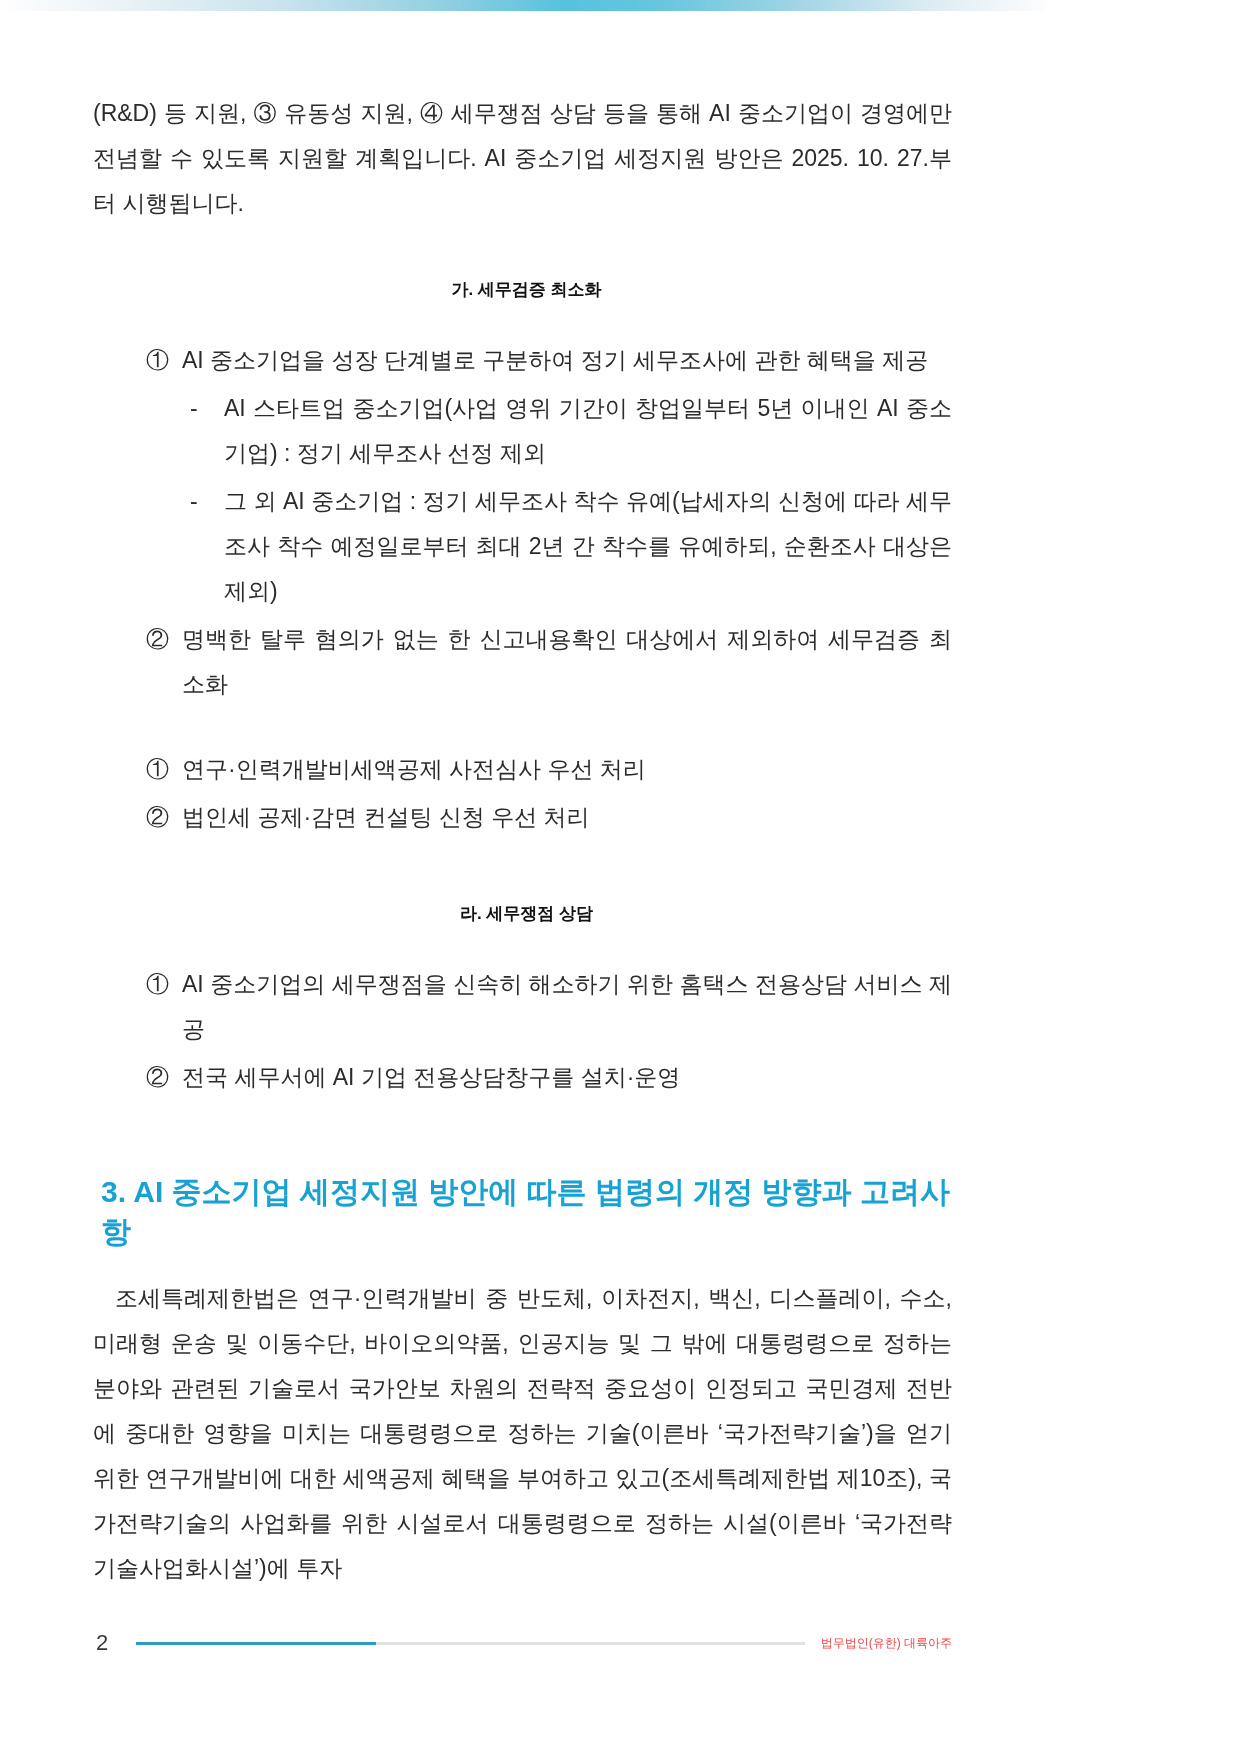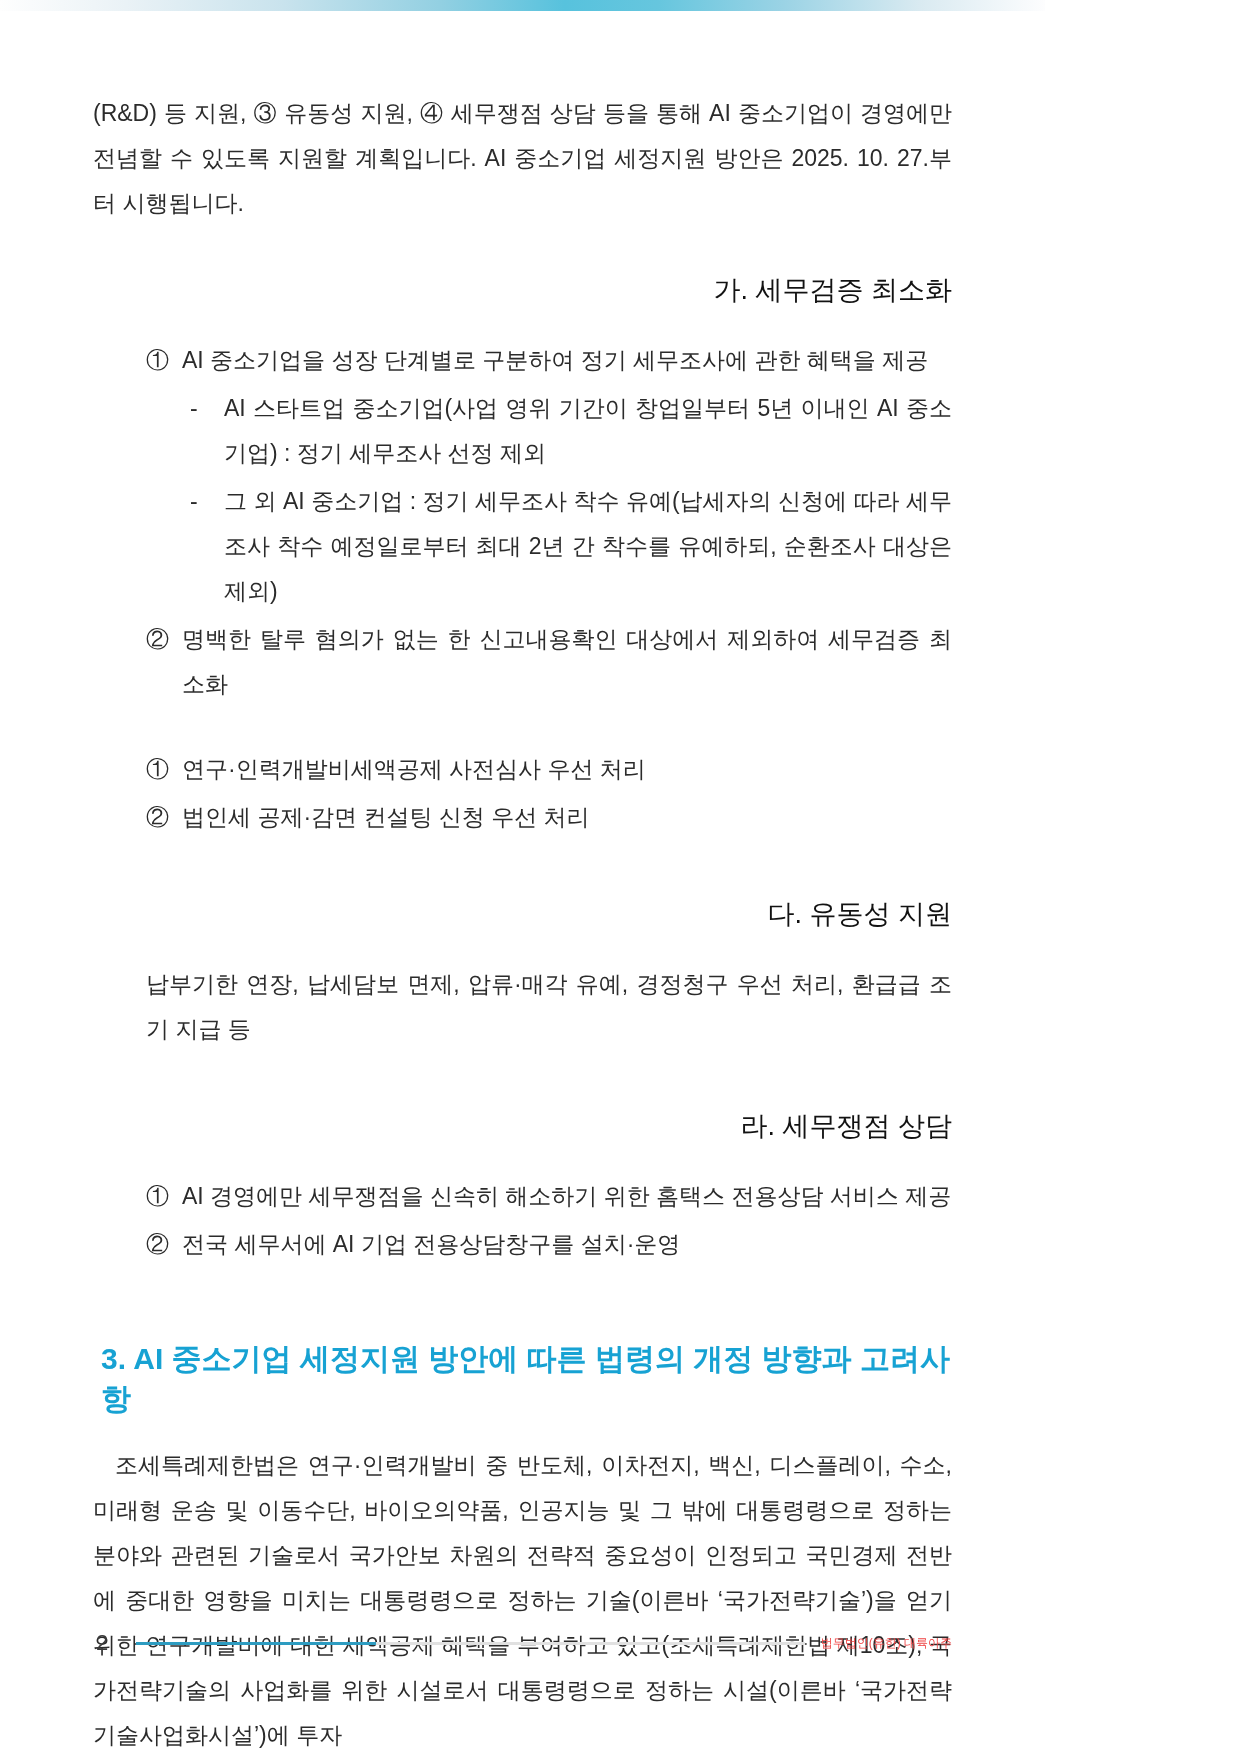--- a/index.html
+++ b/index.html
@@ -32,26 +32,26 @@
     text-align: justify;
     color: #2b2b2b;
   }
   .intro { }
   .section { }
   .sec1 { margin-top: 46px; }
   .sec2 { margin-top: 40px; }
   .sec3 { margin-top: 56px; }
   .sec4 { margin-top: 56px; }
   .sec-heading {
-    font-size: 27px;
+    font-size: 17px;
     line-height: 36px;
-    font-weight: 400;
+    font-weight: 700;
     color: #121212;
     margin: 0 0 30px 8px;
-    text-align: right;
+    text-align: center;
   }
   .item {
     display: flex;
     margin-left: 53px;
     text-align: justify;
   }
   .item + .item { margin-top: 3px; }
   .item .marker {
     width: 36px;
     flex-shrink: 0;
@@ -137,30 +137,26 @@
       <div class="item">
         <span class="marker">①</span>
         <span class="item-text">연구·인력개발비세액공제 사전심사 우선 처리</span>
       </div>
       <div class="item">
         <span class="marker">②</span>
         <span class="item-text">법인세 공제·감면 컨설팅 신청 우선 처리</span>
       </div>
     </div>
 
-    <div class="section sec3">
-      <h2 class="sec-heading">다. 유동성 지원</h2>
-      <p class="plain-line">납부기한 연장, 납세담보 면제, 압류·매각 유예, 경정청구 우선 처리, 환급급 조기 지급 등</p>
-    </div>
 
     <div class="section sec4">
       <h2 class="sec-heading">라. 세무쟁점 상담</h2>
       <div class="item">
         <span class="marker">①</span>
-        <span class="item-text">AI 경영에만 세무쟁점을 신속히 해소하기 위한 홈택스 전용상담 서비스 제공</span>
+        <span class="item-text">AI 중소기업의 세무쟁점을 신속히 해소하기 위한 홈택스 전용상담 서비스 제공</span>
       </div>
       <div class="item">
         <span class="marker">②</span>
         <span class="item-text">전국 세무서에 AI 기업 전용상담창구를 설치·운영</span>
       </div>
     </div>
 
     <h2 class="h3-heading">3. AI 중소기업 세정지원 방안에 따른 법령의 개정 방향과 고려사항</h2>
     <p class="final-para">조세특례제한법은 연구·인력개발비 중 반도체, 이차전지, 백신, 디스플레이, 수소, 미래형 운송 및 이동수단, 바이오의약품, 인공지능 및 그 밖에 대통령령으로 정하는 분야와 관련된 기술로서 국가안보 차원의 전략적 중요성이 인정되고 국민경제 전반에 중대한 영향을 미치는 대통령령으로 정하는 기술(이른바 ‘국가전략기술’)을 얻기 위한 연구개발비에 대한 세액공제 혜택을 부여하고 있고(조세특례제한법 제10조), 국가전략기술의 사업화를 위한 시설로서 대통령령으로 정하는 시설(이른바 ‘국가전략기술사업화시설’)에 투자</p>
 

